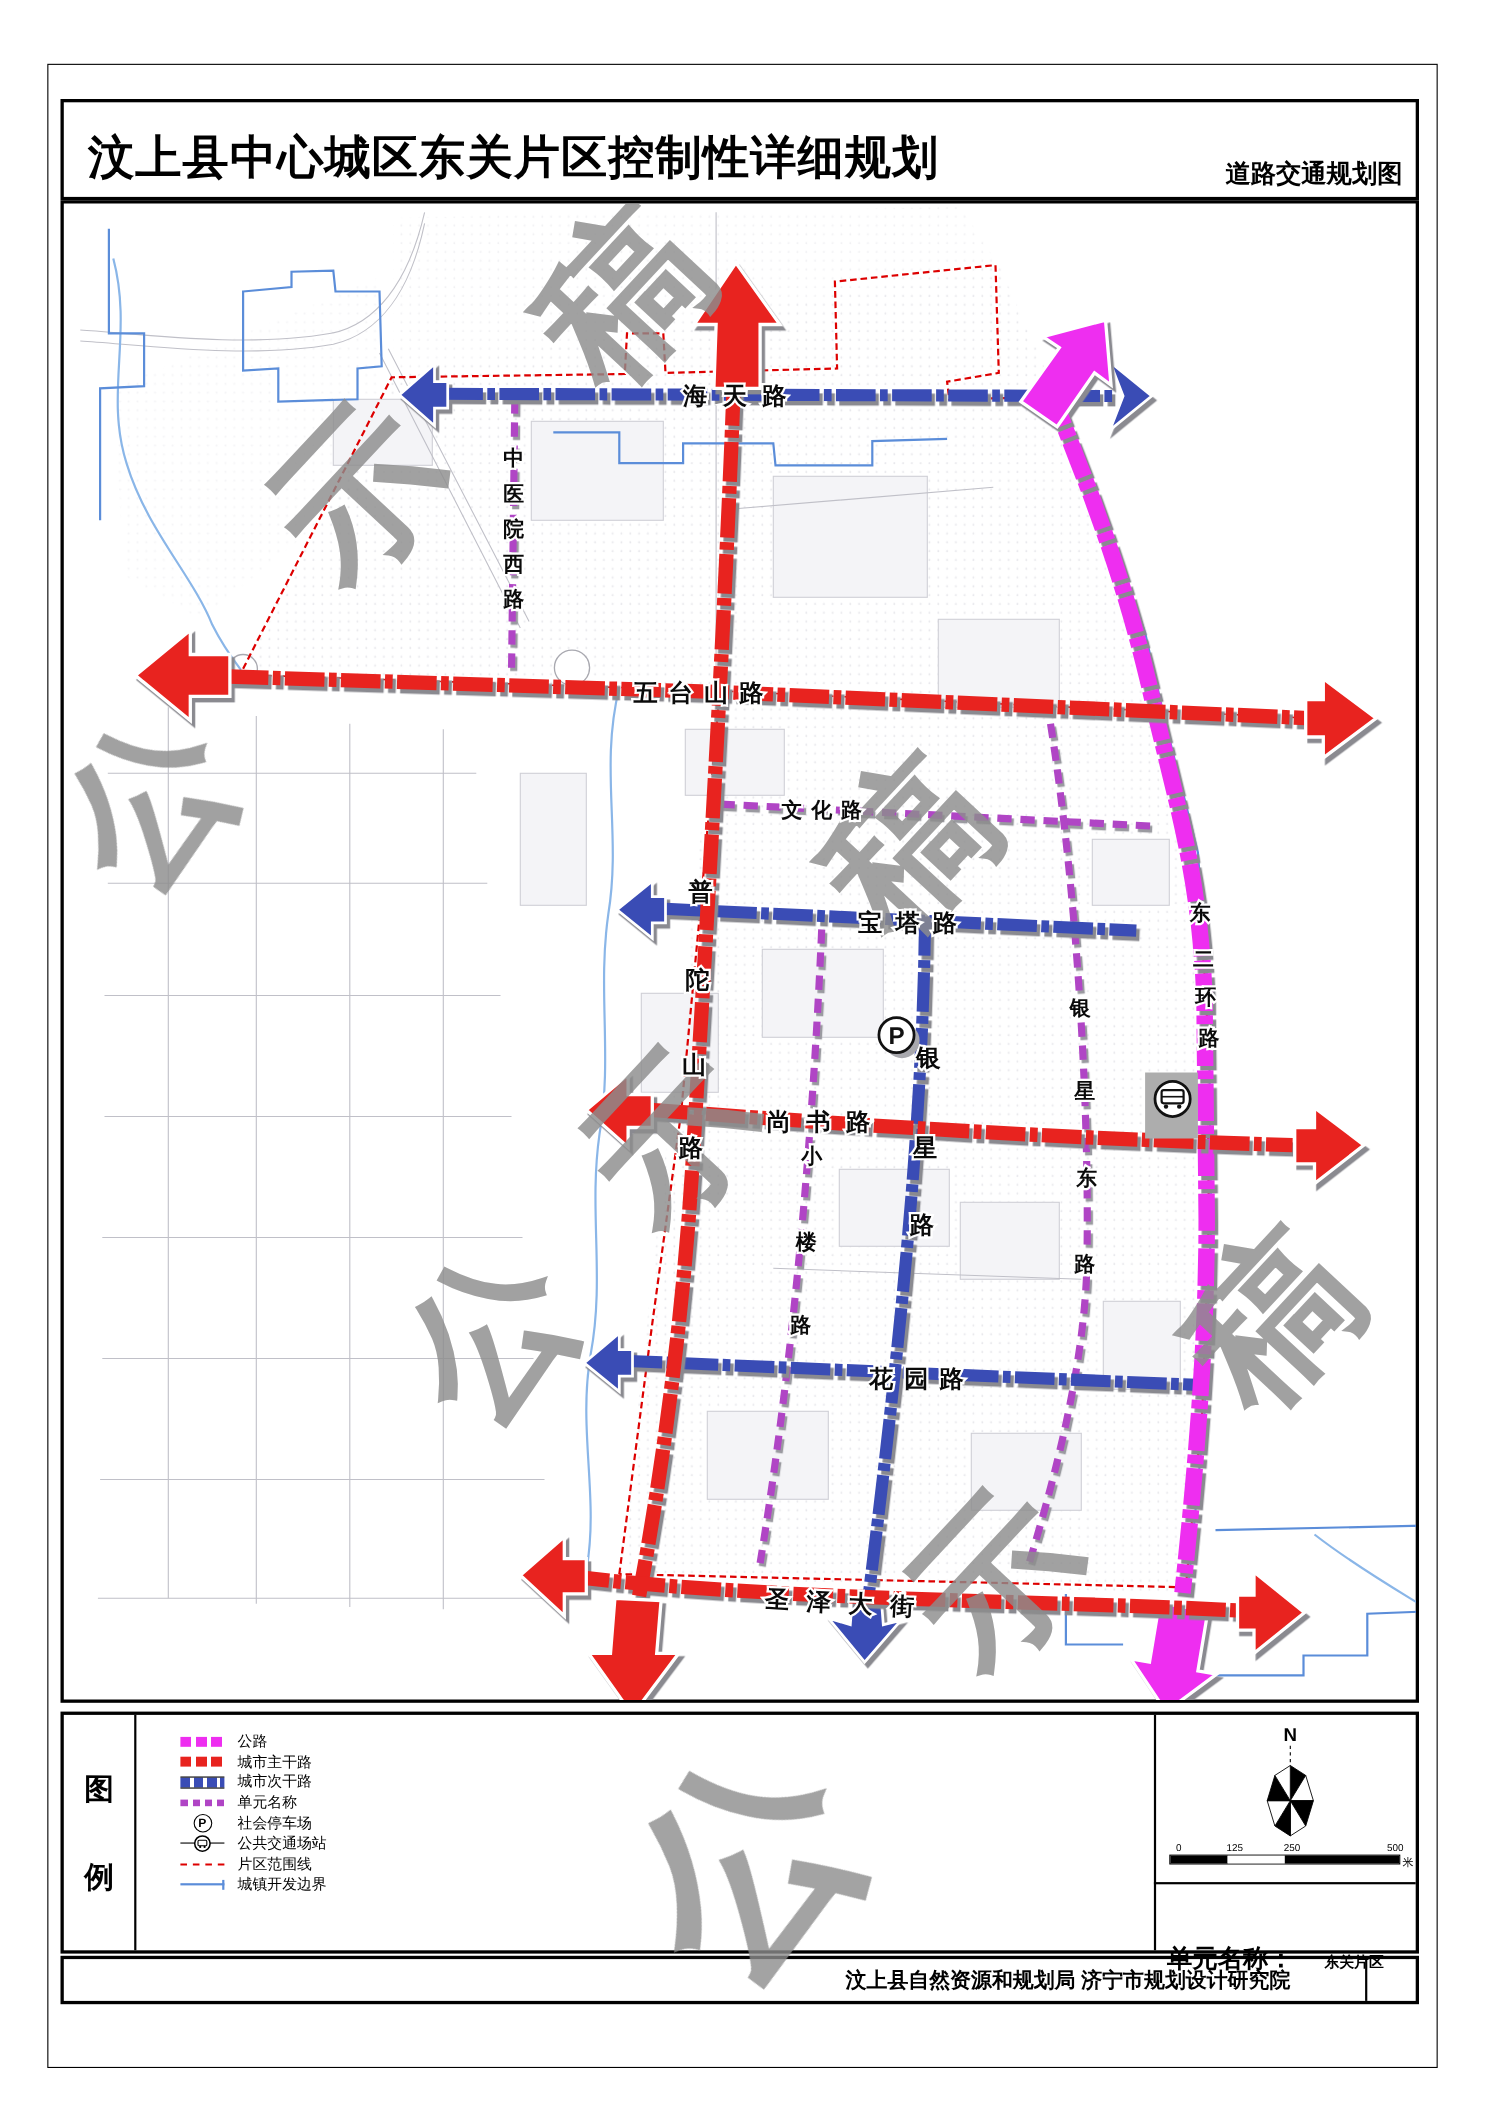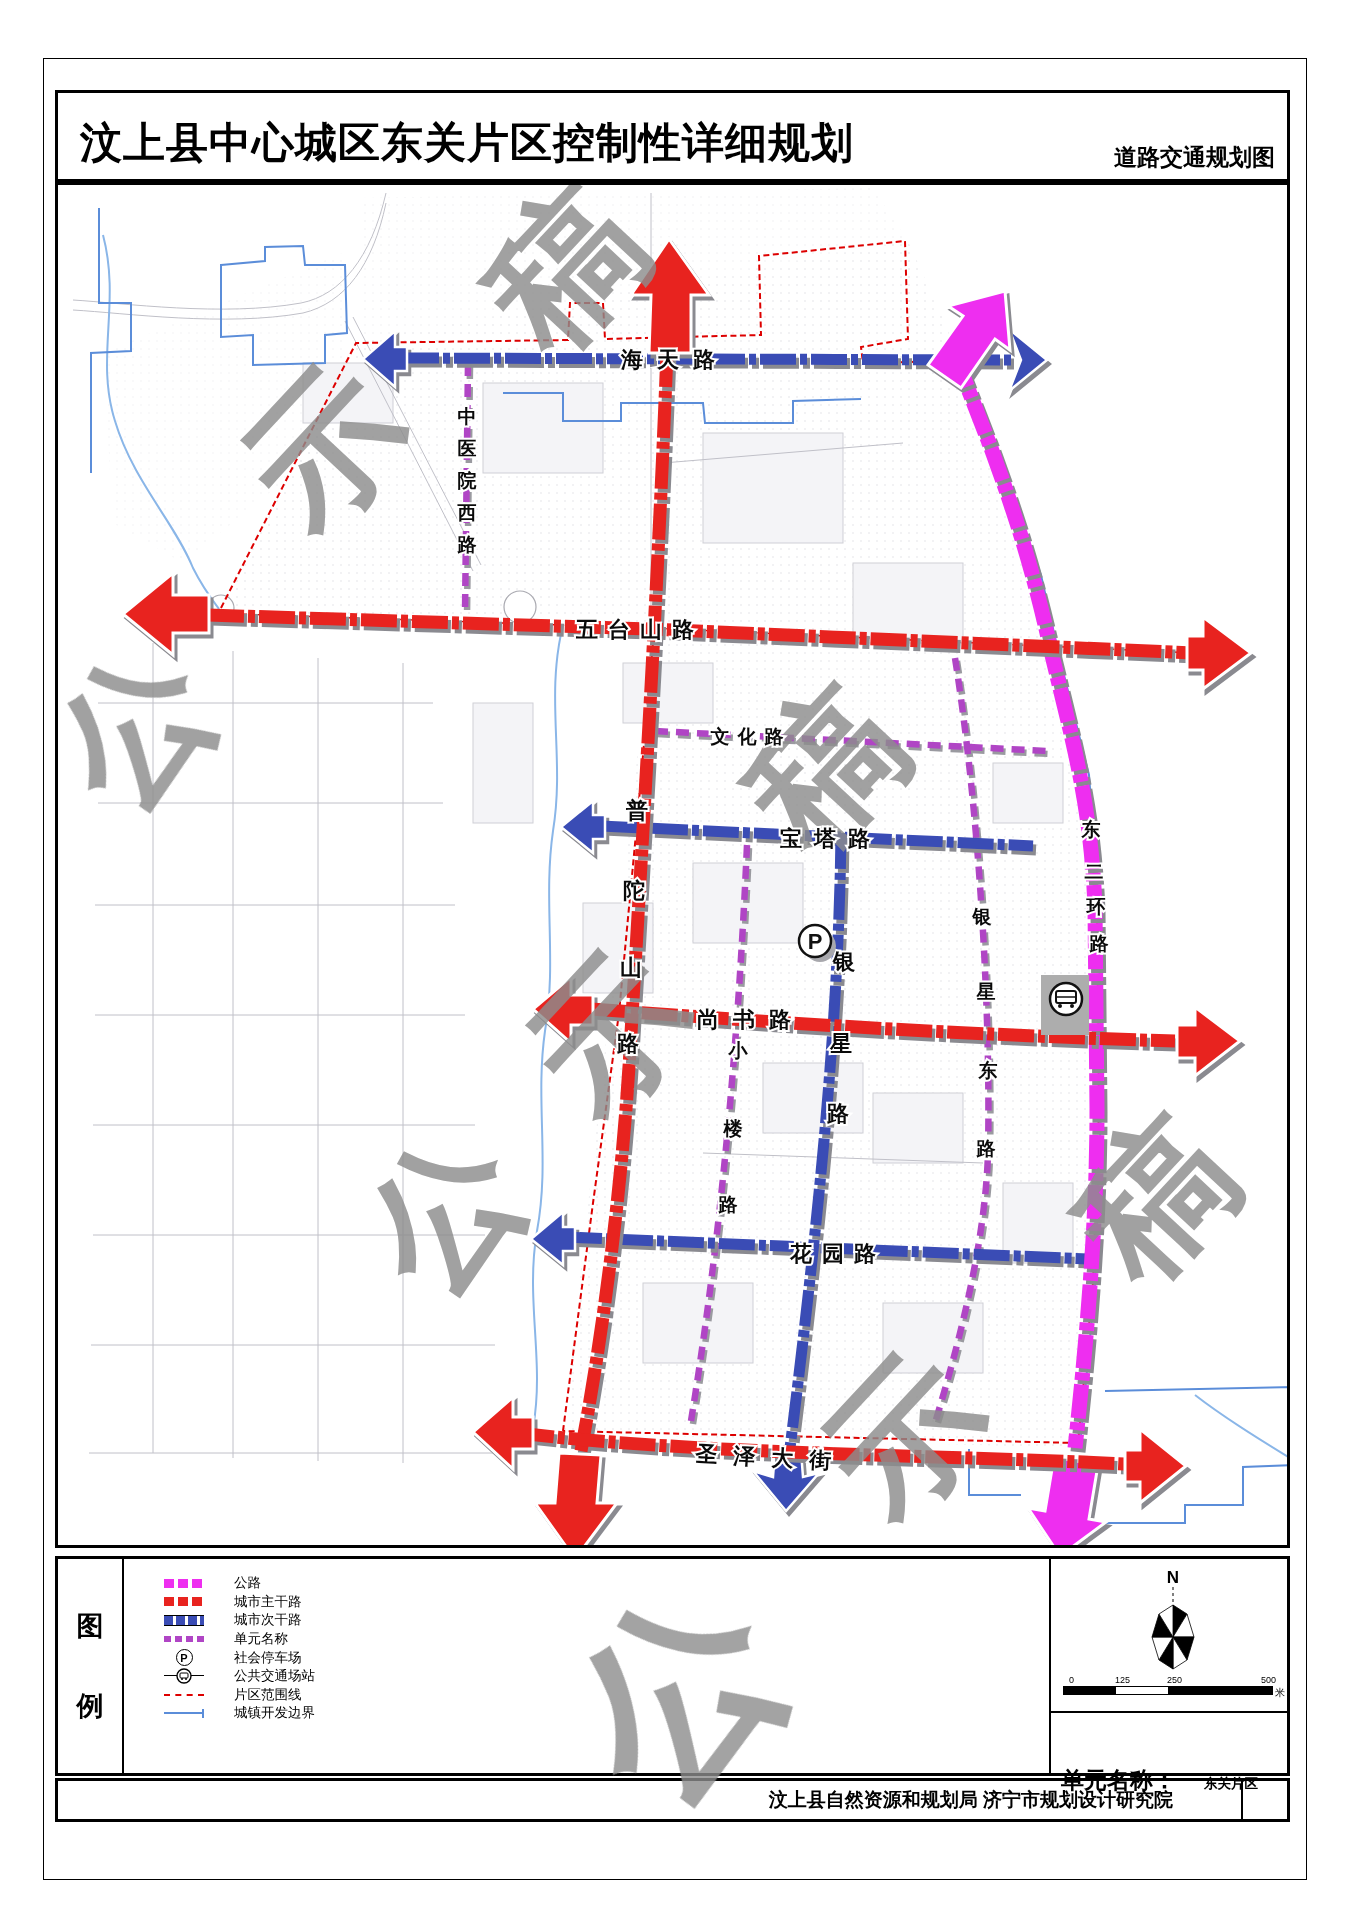--- a/index.html
+++ b/index.html
@@ -15,21 +15,21 @@
   .rl{font-family:"Liberation Sans","DejaVu Sans",sans-serif;font-size:22px;font-weight:bold;
       fill:#0a0a0a;stroke:#ffffff;stroke-width:4px;paint-order:stroke;text-anchor:middle;}
   .rl-s{font-size:19px;}
   .wm{font-family:"Liberation Sans","DejaVu Sans",sans-serif;font-weight:bold;fill:#8d8d8d;opacity:.82;text-anchor:middle;}
   
   .legend-band{position:absolute;left:55px;top:1556px;width:1229px;height:214px;border:3px solid #000;background:#fff;}
   .legend-title-cell{position:absolute;left:0;top:0;bottom:0;width:64px;border-right:2px solid #000;
       display:flex;flex-direction:column;align-items:center;justify-content:center;gap:44px;}
   .legend-title-cell span{font-size:27px;font-weight:bold;}
   .legend-items{position:absolute;left:106px;top:15px;}
-  .legend-row{display:flex;align-items:center;height:18.6px;gap:18px;}
+  .legend-row{display:flex;align-items:center;height:18.6px;}
   .sw{width:40px;height:10px;position:relative;flex:0 0 40px;}
   .sw-highway{height:9px;background:repeating-linear-gradient(90deg,#ee2ef0 0 10px,#fff 10px 14px);}
   .sw-arterial{height:9px;background:repeating-linear-gradient(90deg,#e8231f 0 10px,#fff 10px 14px);}
   .sw-secondary{height:9px;background:repeating-linear-gradient(90deg,#3a4cb5 0 9px,#fff 9px 12px);border-top:1.5px solid #000;border-bottom:1.5px solid #000;}
   .sw-branch{height:6px;background:repeating-linear-gradient(90deg,#b045c5 0 7px,#fff 7px 11px);}
   .sw-line-red{height:0;border-top:2.5px dashed #dd0000;}
   .sw-line-blue{height:0;border-top:2px solid #5b8dd9;}
   .sw-line-blue::after{content:"";position:absolute;right:0;top:-5px;width:2px;height:9px;background:#5b8dd9;}
   .sw-icon{display:flex;align-items:center;justify-content:center;height:16px;}
   .legend-label{margin-left:12px;font-size:13.5px;}

